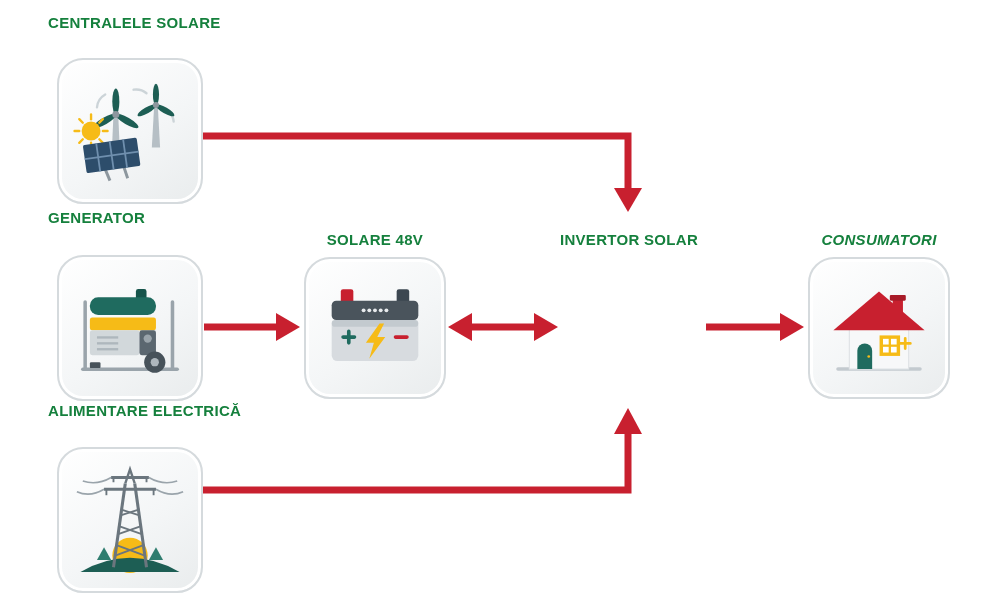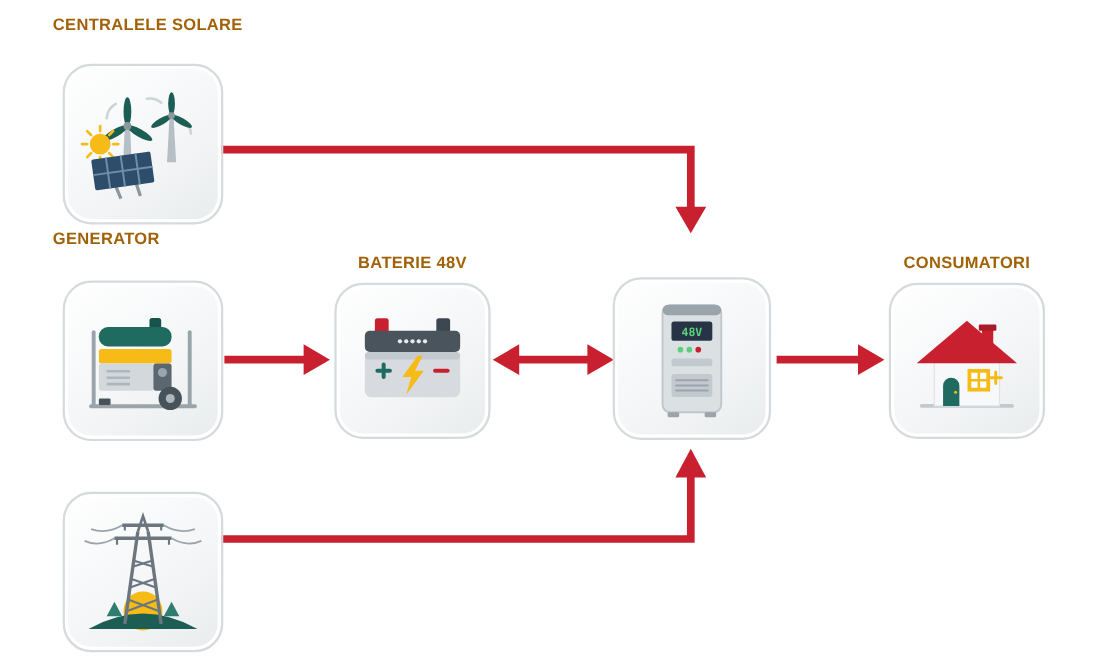--- a/index.html
+++ b/index.html
@@ -6,21 +6,21 @@
   .canvas {
     position: relative;
     width: 1000px;
     height: 600px;
     background: #ffffff;
     font-family: "Liberation Sans", sans-serif;
     overflow: hidden;
   }
   .label {
     position: absolute;
-    color: #a16207;
+    color: #15803d;
     font-size: 15px;
     font-weight: 700;
     letter-spacing: 0.3px;
     line-height: 19px;
     white-space: nowrap;
     z-index: 3;
   }
   .label.centered { transform: translateX(-50%); text-align: center; }
   .tile {
     position: absolute;
@@ -74,24 +74,26 @@
 
   <div class="label" style="left:48px; top:13px;">
     <div>CENTRALELE SOLARE</div>
   </div>
 
   <div class="label" style="left:48px; top:208px;">
     <div>GENERATOR</div>
   </div>
 
   <div class="label" style="left:48px; top:401px;">
-  </div>
-
-  <div class="label centered" style="left:375px; top:230px;">BATERIE 48V</div>
-  <div class="label centered" style="left:879px; top:230px;">CONSUMATORI</div>
+    <div>ALIMENTARE ELECTRICĂ</div>
+  </div>
+
+  <div class="label centered" style="left:375px; top:230px;">SOLARE 48V</div>
+  <div class="label centered" style="left:629px; top:230px;">INVERTOR SOLAR</div>
+  <div class="label centered" style="left:879px; top:230px;font-style:italic;">CONSUMATORI</div>
 
   <div class="tile" style="left:57px; top:58px; width:146px; height:146px;">
     <svg viewBox="0 0 100 100">
       <path d="M 22 30 a 14 14 0 0 1 7 -11" stroke="#ccd4d8" stroke-width="2" fill="none" stroke-linecap="round"></path>
       <path d="M 53 15 a 14 14 0 0 1 11 3" stroke="#ccd4d8" stroke-width="2" fill="none" stroke-linecap="round"></path>
       <path d="M 83 34 a 12 12 0 0 1 4 8" stroke="#ccd4d8" stroke-width="2" fill="none" stroke-linecap="round"></path>
 
       <polygon points="36,36 40,36 42,80 34,80" fill="#b6bfc5"></polygon>
       <polygon points="70.5,28 73.5,28 75.5,64 68.5,64" fill="#b6bfc5"></polygon>
 
@@ -206,40 +208,20 @@
         <circle cx="60" cy="34.5" r="1.7"></circle>
       </g>
       <rect x="12" y="43" width="76" height="36" rx="5" fill="#d7dbdf"></rect>
       <rect x="12" y="43" width="76" height="6" rx="3" fill="#c3cacf"></rect>
       <path d="M 22 58 h 10 M 27 53 v 10" stroke="#1f6b5f" stroke-width="3.2" stroke-linecap="round" fill="none"></path>
       <path d="M 68 58 h 10" stroke="#c8202f" stroke-width="3.2" stroke-linecap="round" fill="none"></path>
       <polygon points="54,46 42,63 49,63 45,77 59,58 52,58 58,46" fill="#f6bb17"></polygon>
     </svg>
   </div>
 
-  <div class="tile" style="left:557px; top:252px; width:144px; height:148px;">
-    <svg viewBox="0 0 100 100">
-      <rect x="27" y="8" width="46" height="84" rx="6" fill="#dbe0e3" stroke="#c0c7cc" stroke-width="1.5"></rect>
-      <rect x="27" y="8" width="46" height="8" rx="4" fill="#9aa4ab"></rect>
-      <rect x="34" y="21" width="32" height="15" rx="2" fill="#263445"></rect>
-      <text x="50" y="32" text-anchor="middle" font-family="DejaVu Sans Mono, monospace" font-size="9" font-weight="bold" fill="#5ad07a">48V</text>
-      <circle cx="41" cy="43" r="2.2" fill="#5ad07a"></circle>
-      <circle cx="48" cy="43" r="2.2" fill="#5ad07a"></circle>
-      <circle cx="55" cy="43" r="2.2" fill="#c8202f"></circle>
-      <rect x="34" y="50" width="32" height="6" rx="2" fill="#c3cacf"></rect>
-      <rect x="34" y="62" width="32" height="18" rx="2" fill="#c3cacf"></rect>
-      <g stroke="#9aa4ab" stroke-width="1.6">
-        <line x1="37" y1="67" x2="63" y2="67"></line>
-        <line x1="37" y1="71" x2="63" y2="71"></line>
-        <line x1="37" y1="75" x2="63" y2="75"></line>
-      </g>
-      <rect x="31" y="92" width="9" height="4" rx="1" fill="#9aa4ab"></rect>
-      <rect x="60" y="92" width="9" height="4" rx="1" fill="#9aa4ab"></rect>
-    </svg>
-  </div>
 
   <div class="tile" style="left:808px; top:257px; width:142px; height:142px;">
     <svg viewBox="0 0 100 100">
       <line x1="14" y1="86" x2="86" y2="86" stroke="#c3cacf" stroke-width="3" stroke-linecap="round"></line>
       <rect x="62" y="24" width="9" height="16" fill="#c8202f"></rect>
       <rect x="59.5" y="21" width="14" height="5" rx="1" fill="#a81b28"></rect>
       <rect x="24" y="48" width="52" height="38" fill="#f7f8f9" stroke="#dfe3e6" stroke-width="1"></rect>
       <polygon points="10,52 50,18 90,52" fill="#c8202f"></polygon>
       <path d="M 31 86 v -16 a 6.5 6.5 0 0 1 13 0 v 16 z" fill="#1f6b5f"></path>
       <circle cx="41" cy="75" r="1.2" fill="#f6bb17"></circle>

